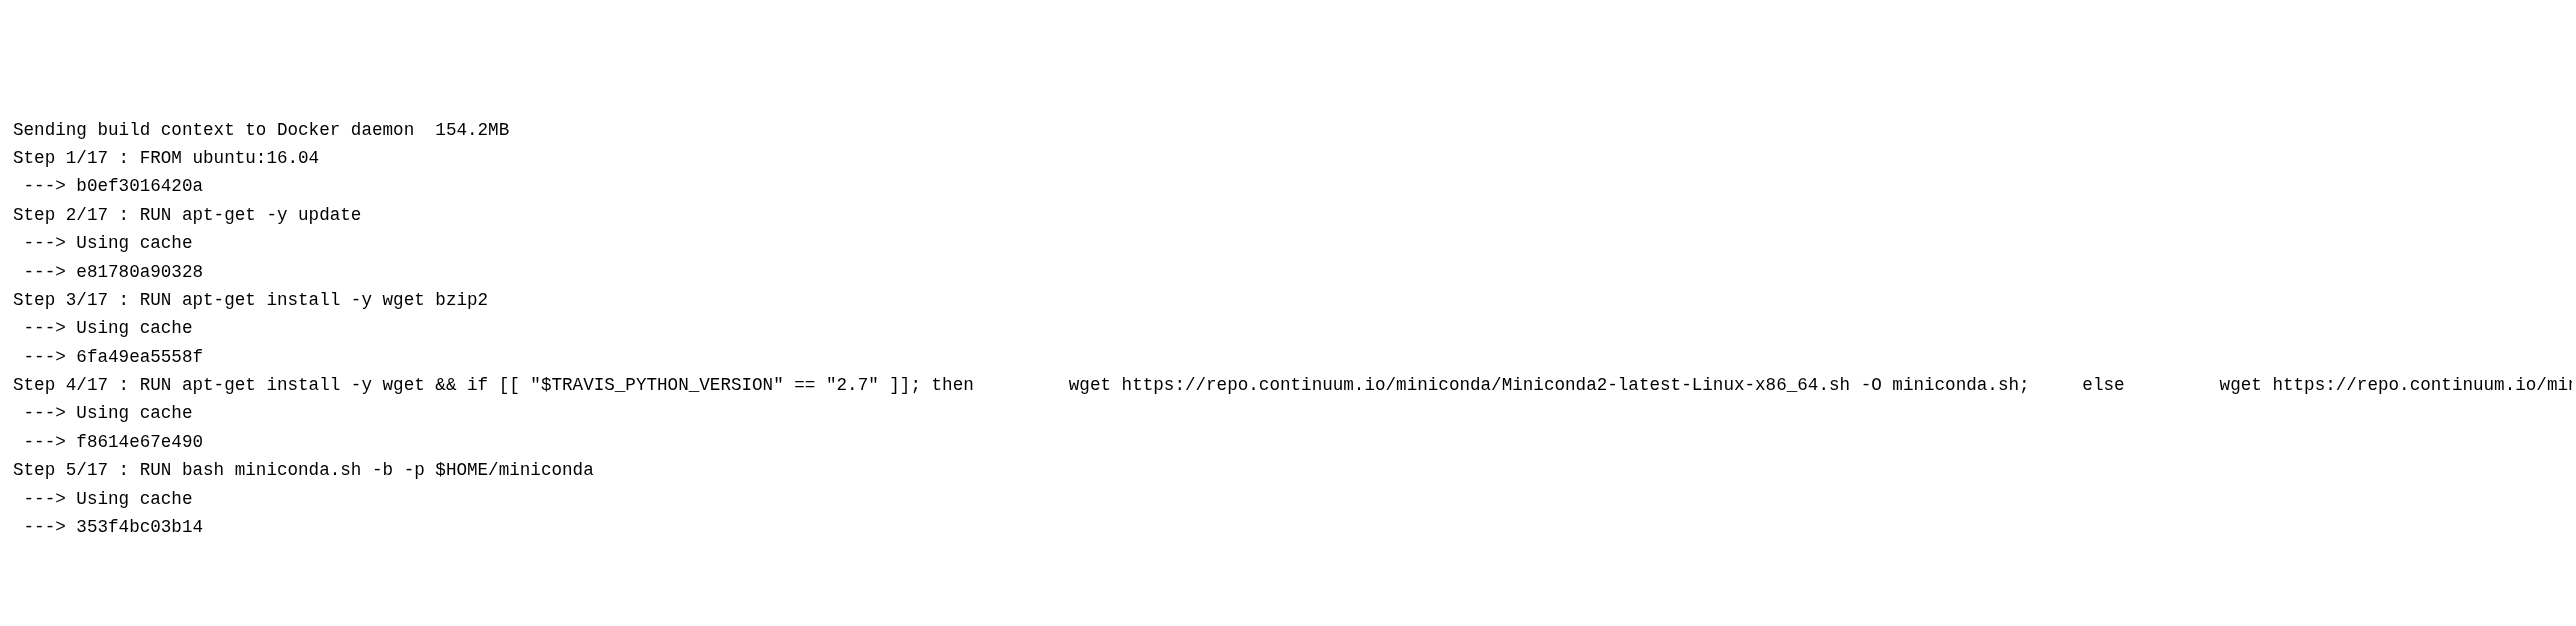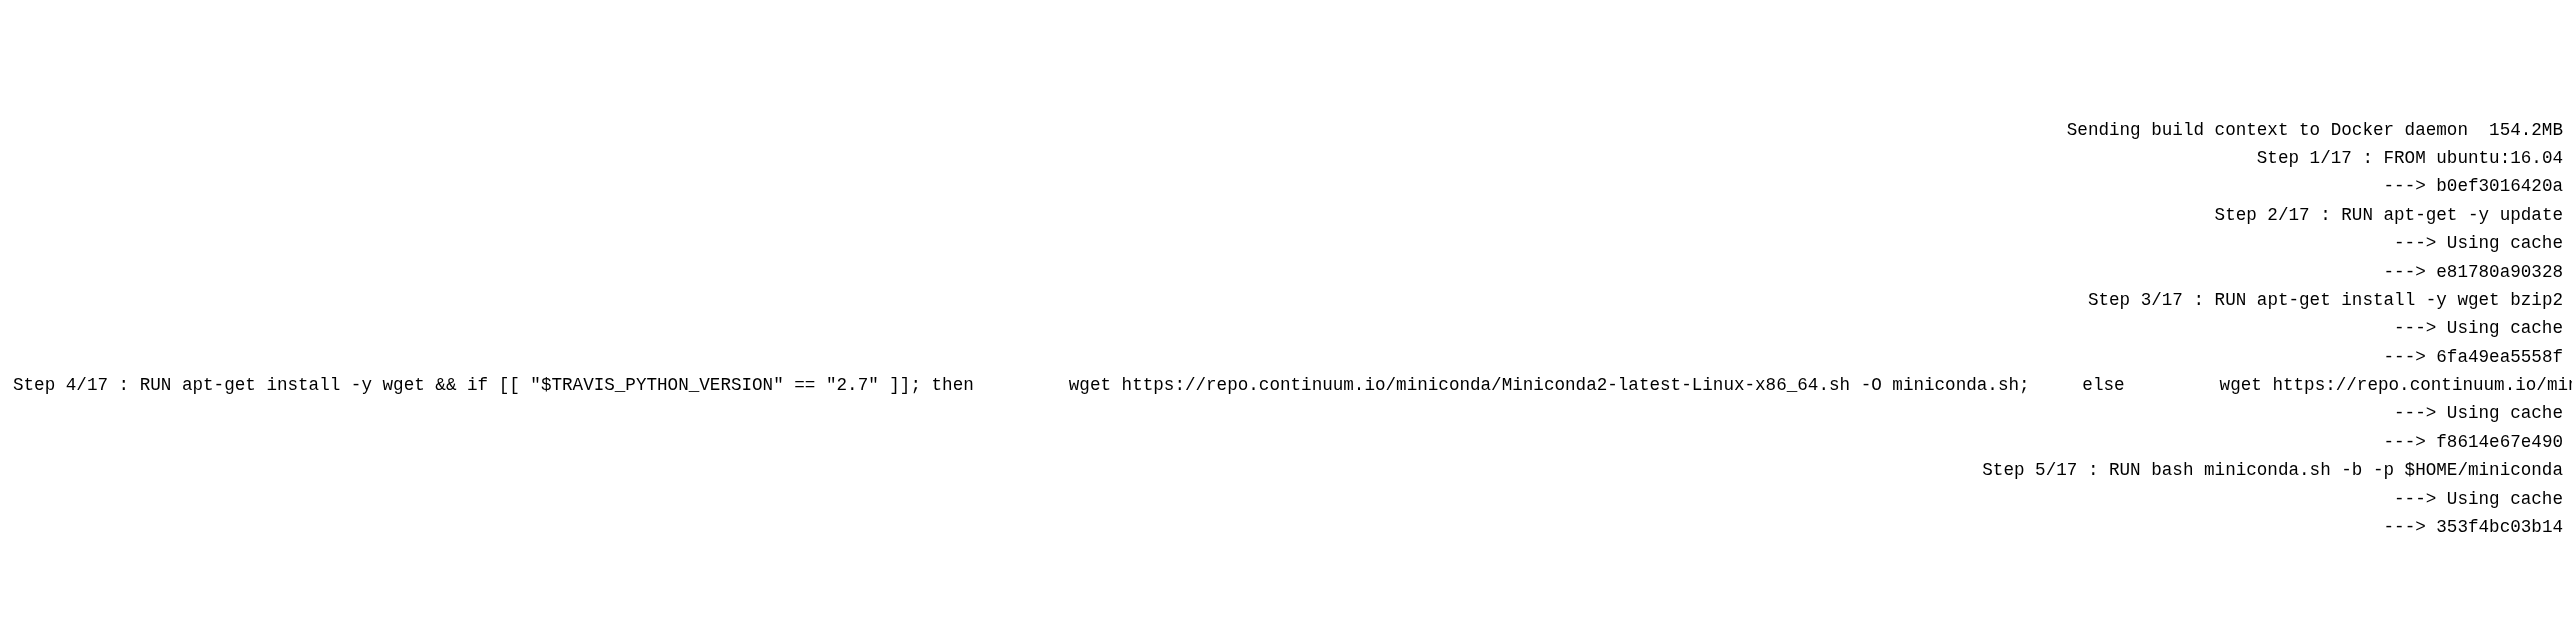--- a/index.html
+++ b/index.html
@@ -1,19 +1,18 @@
 <!DOCTYPE html>
 <html style="font-size:10px"><head>
   <meta charset="utf-8">
   <style>
     * {
       margin: 2px;
       padding: 0;
       box-sizing: border-box;
-      text-align: right;
     }
     body {
       font-family: Menlo, Monaco, Consolas, "Courier New", monospace;
       font-size: 17.6px;
       line-height: 1.5;
       color: #000;
       background: #fff;
       padding: 5px;
       white-space: pre;
       overflow-x: auto;

